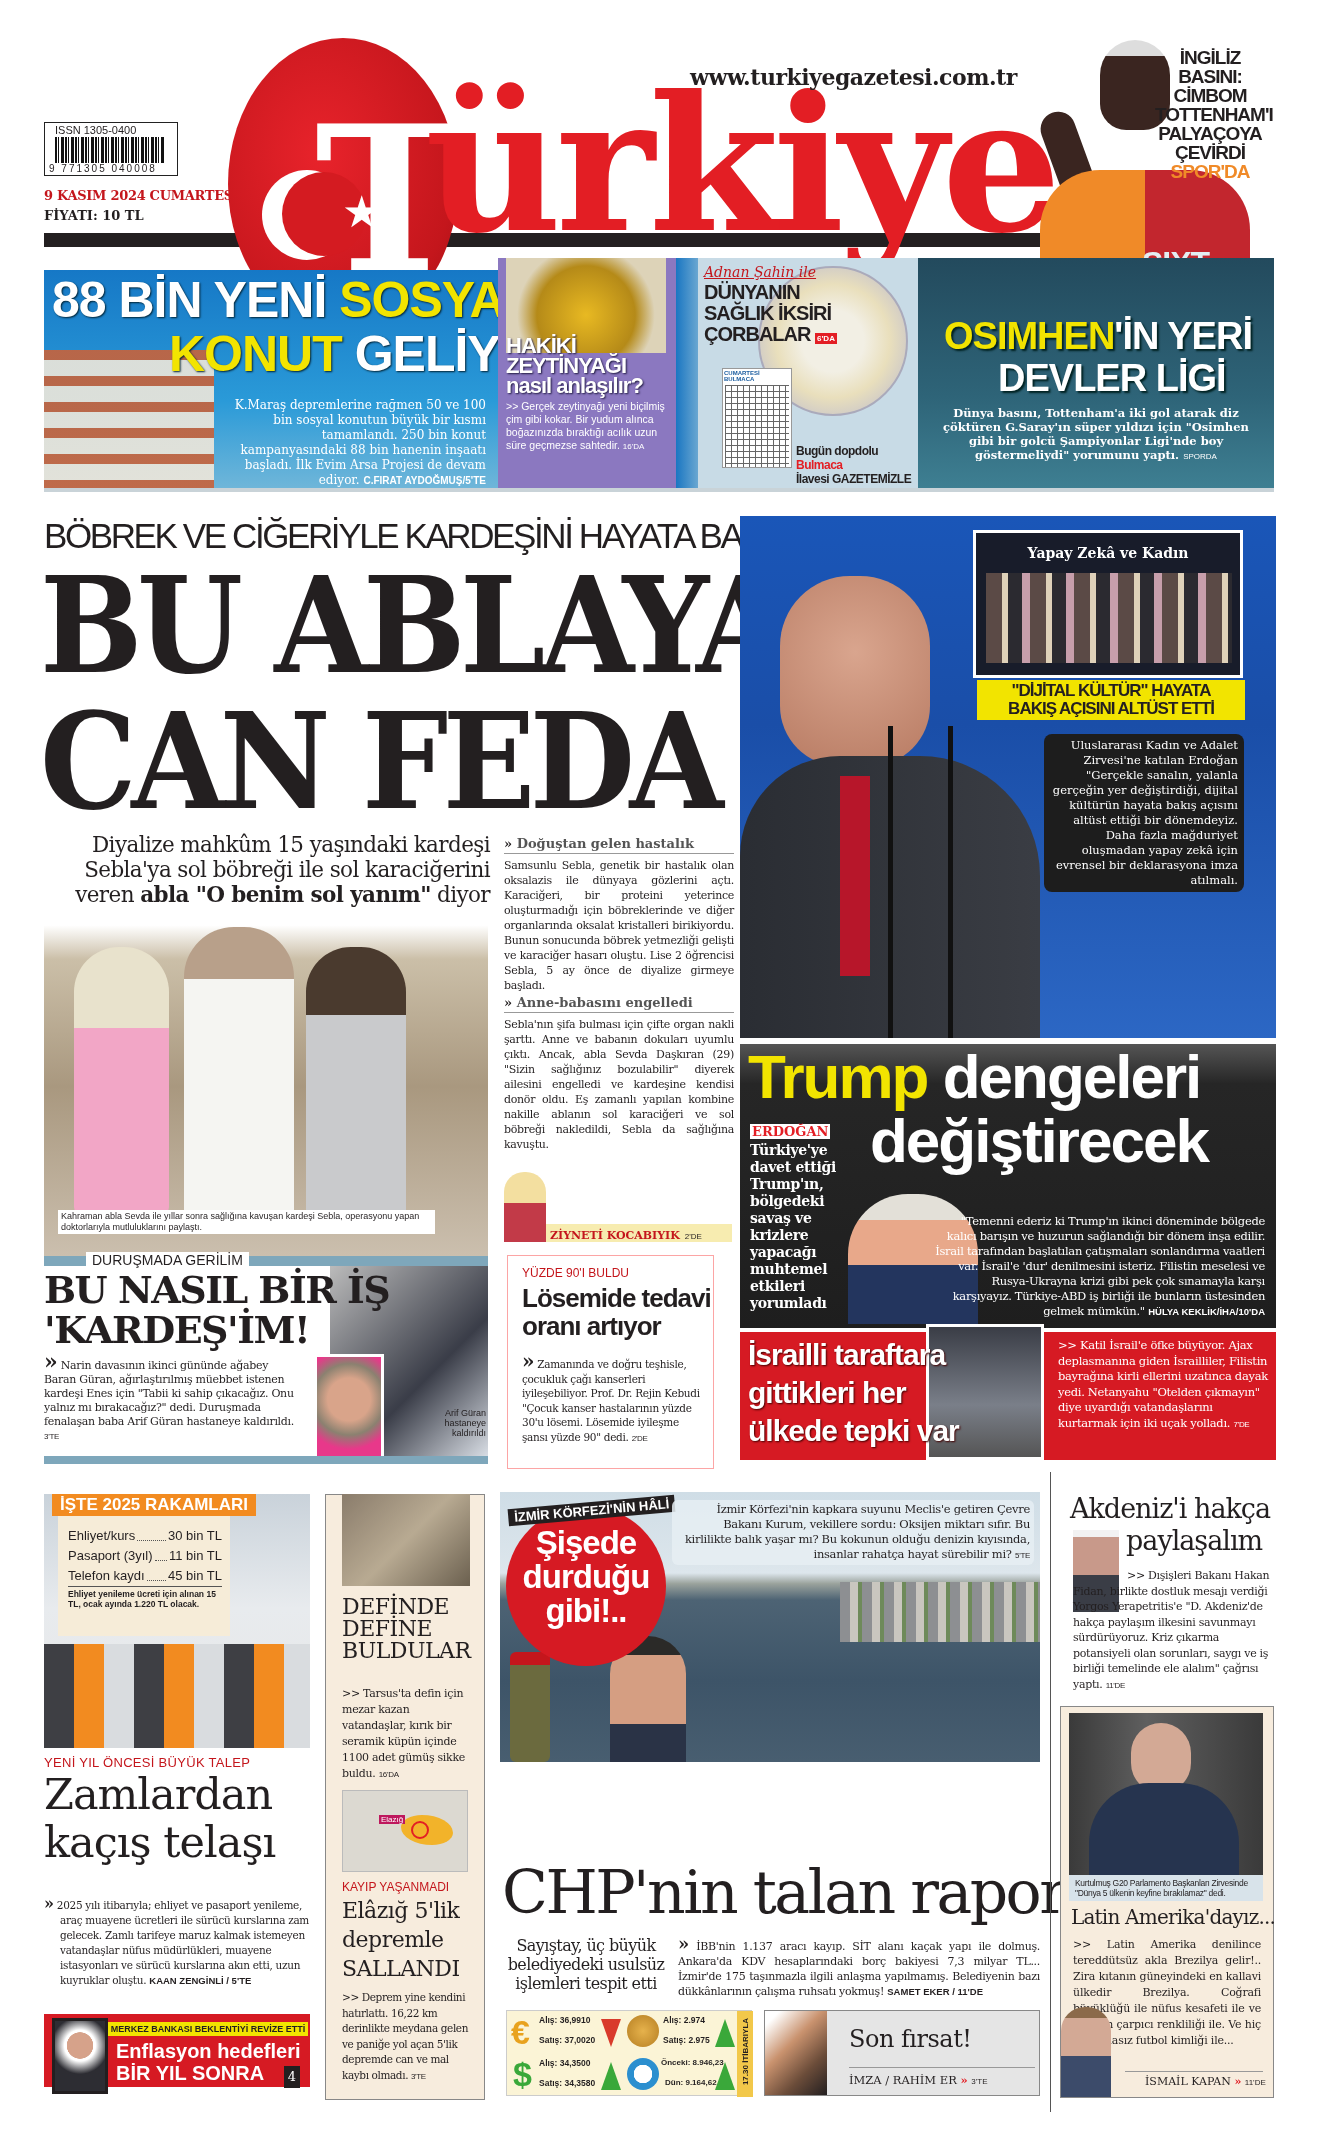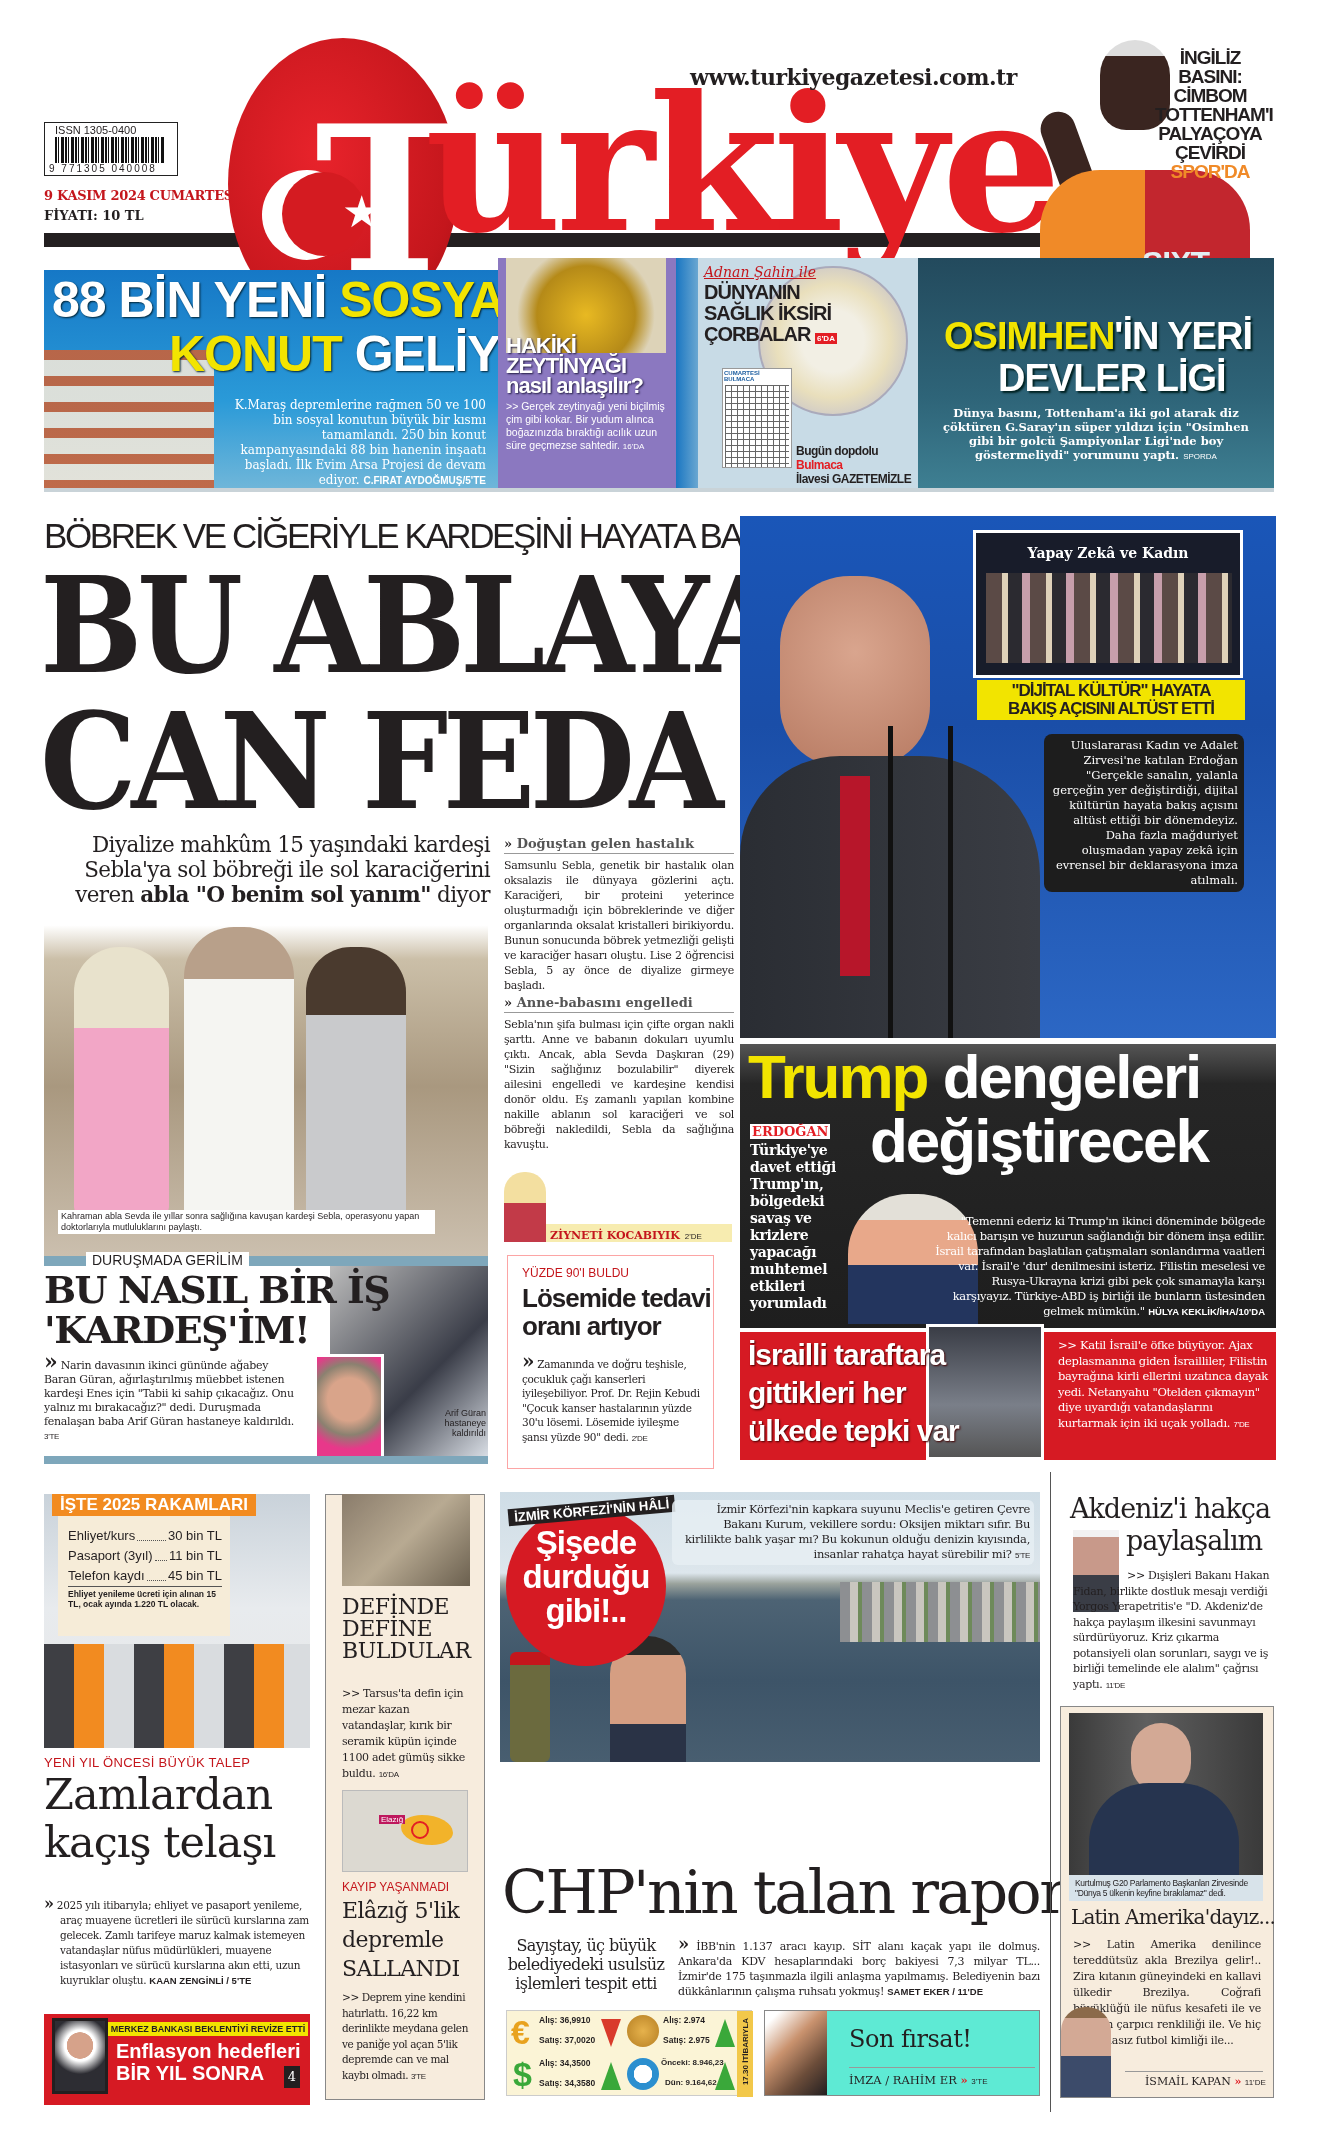--- a/index.html
+++ b/index.html
@@ -250,21 +250,21 @@
 <div class="abs serif" style="left:44px;top:1770px;font-size:43px;line-height:48px;color:#231f20;letter-spacing:-1px">
   <div>Zamlardan</div>
   <div>kaçış telaşı</div>
 </div>
 <div class="abs serif" style="left:44px;top:1896px;width:266px;font-size:10.5px;line-height:15px;color:#231f20;letter-spacing:-.3px;padding-left:16px;text-indent:-16px">
   <span class="slab" style="font-size:16px">»</span>
   <span>2025 yılı itibarıyla; ehliyet ve pasaport yenileme, araç muayene ücretleri ile sürücü kurslarına zam gelecek. Zamlı tarifeye maruz kalmak istemeyen vatandaşlar nüfus müdürlükleri, muayene istasyonları ve sürücü kurslarına akın etti, uzun kuyruklar oluştu.</span>
   <span class="cond" style="font-size:9.5px;letter-spacing:0">KAAN ZENGİNLİ / 5'TE</span>
 </div>
 
-<div class="abs" style="left:44px;top:2014px;width:266px;height:91px;background:#d61a23">
+<div class="abs" style="left:44px;top:2014px;width:266px;height:73px;background:#d61a23">
   <div class="abs" style="left:8px;top:4px;width:56px;height:76px;background:radial-gradient(circle at 50% 35%,#d6a28a 25%,#fff 26% 30%,#2d2d33 55%);border:3px solid #231f20"></div>
   <div class="abs sans" style="left:64px;top:8px;width:200px;background:#f2e400;font-size:9px;font-weight:bold;color:#231f20;text-align:center;line-height:14px">MERKEZ BANKASI BEKLENTİYİ REVİZE ETTİ</div>
   <div class="abs cond" style="left:72px;top:26px;font-size:20px;line-height:22px;color:#fff;white-space:nowrap;letter-spacing:0">
     <div>Enflasyon hedefleri</div>
     <div>BİR YIL SONRA</div>
   </div>
   <div class="abs serif" style="left:240px;top:52px;width:16px;height:22px;background:#231f20;color:#fff;font-size:13px;text-align:center;line-height:22px">4</div>
 </div>
 
 <div class="abs" style="left:325px;top:1494px;width:160px;height:606px;background:#f7ecdd;border:1px solid #888"></div>
@@ -343,21 +343,21 @@
     <span class="abs" style="left:2px;top:4px;width:32px;height:32px;border-radius:50%;background:radial-gradient(#fff 40%,#2b8fcf 42%)"></span>
     <span class="abs sans" style="left:36px;top:4px;font-size:8px;font-weight:bold;color:#231f20">Önceki: 8.946,23</span>
     <span class="abs sans" style="left:40px;top:24px;font-size:8px;font-weight:bold;color:#231f20">Dün: 9.164,62</span>
     <span class="abs" style="left:90px;top:8px;width:0;height:0;border-left:10px solid transparent;border-right:10px solid transparent;border-bottom:28px solid #3aa83a"></span>
   </div>
   <div class="abs sans" style="left:230px;top:0;width:16px;height:86px;background:#f2c84a;">
     <span class="abs" style="left:-32px;top:36px;width:80px;transform:rotate(-90deg);font-size:8px;font-weight:bold;color:#231f20;text-align:center">17.30 İTİBARIYLA</span>
   </div>
 </div>
 
-<div class="abs" style="left:764px;top:2010px;width:276px;height:86px;border:1px solid #888;background:#5eead4">
+<div class="abs" style="left:764px;top:2010px;width:276px;height:86px;border:1px solid #888;background:#e5e5e5">
   <div class="abs" style="left:0;top:0;width:62px;height:84px;background:linear-gradient(135deg,#fff 10%,#c9926e 40%,#6c4d3a 70%,#231f20)"></div>
   <div class="abs serif" style="left:84px;top:14px;font-size:24px;color:#231f20;letter-spacing:-.5px">Son fırsat!</div>
   <div class="abs" style="left:84px;top:56px;width:186px;border-top:1px solid #999"></div>
   <div class="abs serif" style="left:84px;top:62px;font-size:11.5px;color:#231f20;white-space:nowrap">
     <span>İMZA / RAHİM ER</span>
     <span style="color:#e31e24;font-weight:bold">»</span>
     <span class="sans" style="font-size:8px">3'TE</span>
   </div>
 </div>
 

